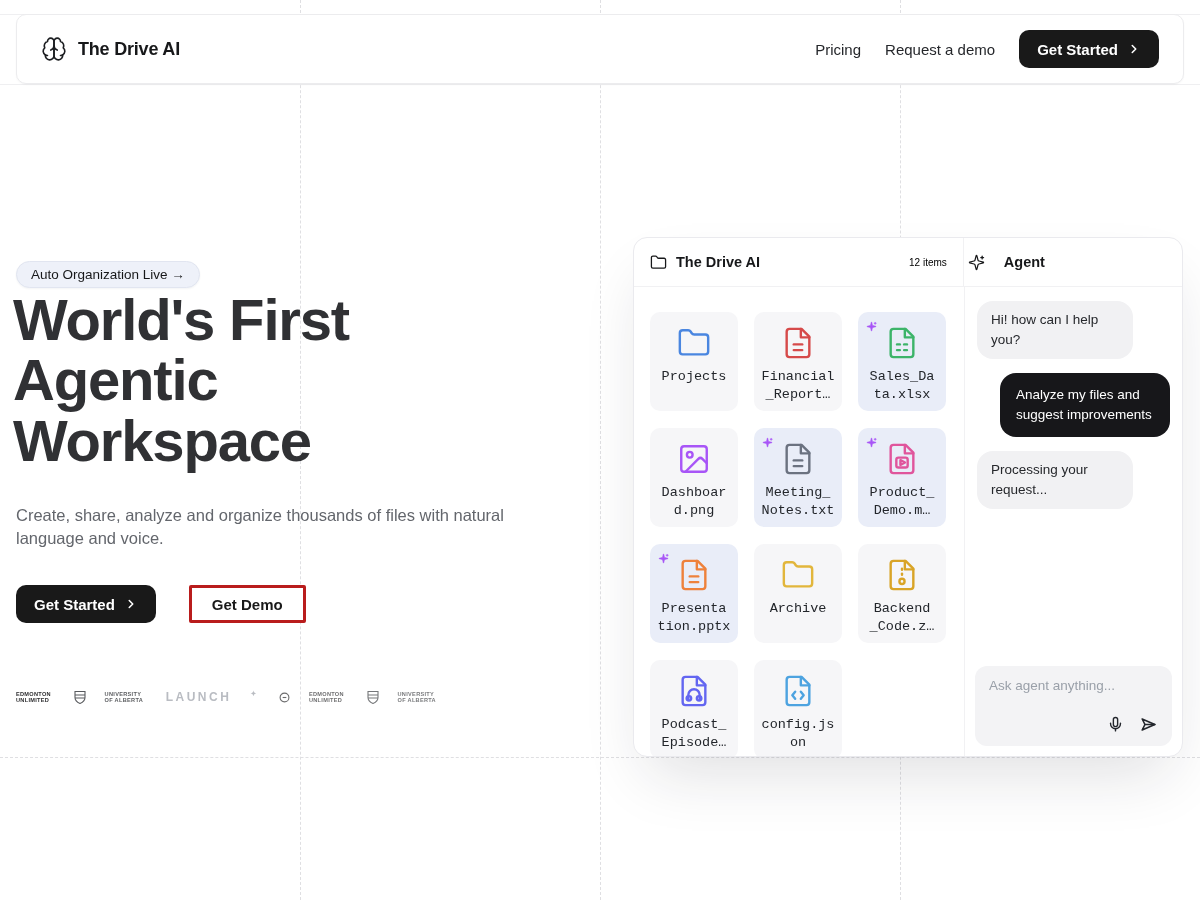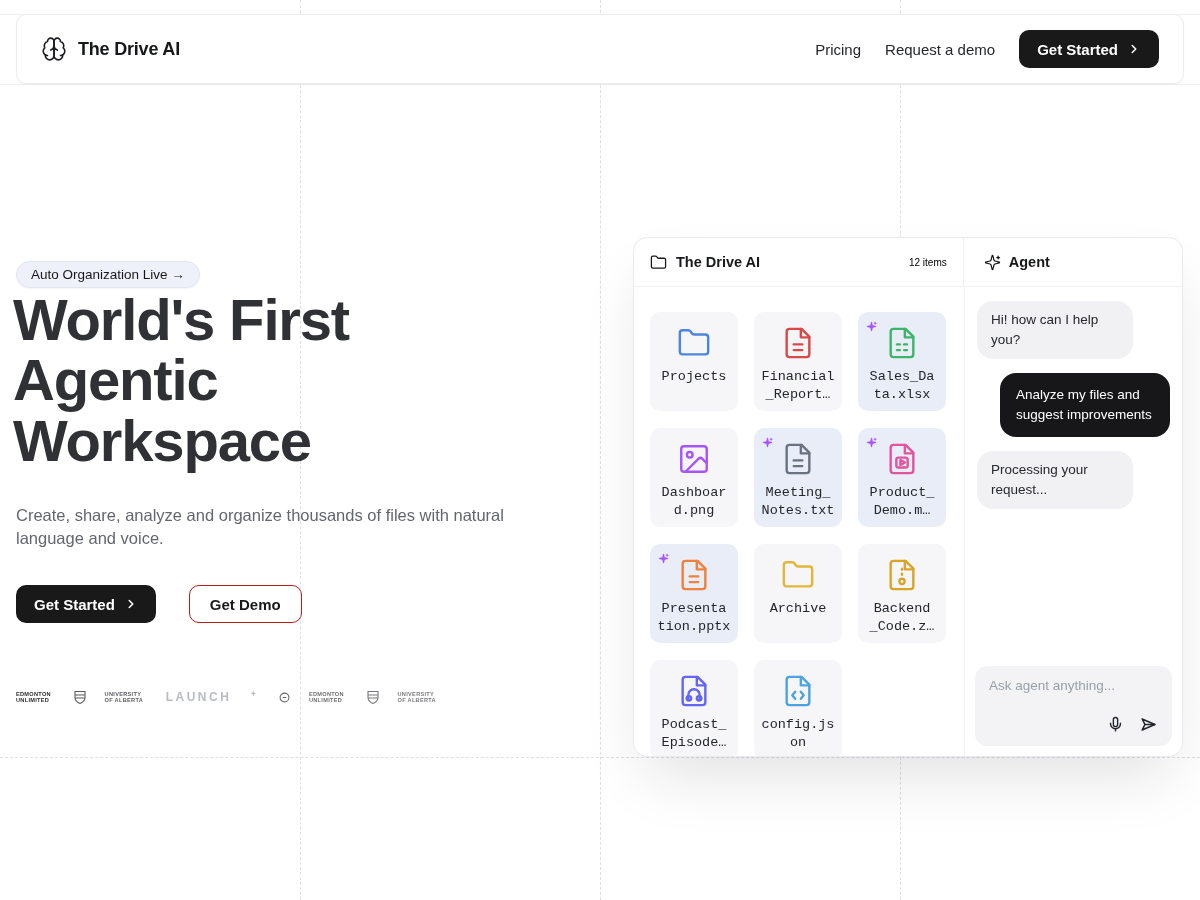--- a/index.html
+++ b/index.html
@@ -26,22 +26,22 @@
 
   
   .badge{position:absolute;left:16px;top:261px;z-index:2;display:inline-flex;align-items:center;
          background:#eef1f9;border:1px solid #e1e5f0;border-radius:999px;padding:5px 14px;
          font-size:13.5px;color:#17181a;box-shadow:0 1px 2px rgba(20,30,60,.05);cursor:pointer;}
   .hero-title{position:absolute;left:13px;top:290px;z-index:1;margin:0;width:455px;
               font-size:58px;line-height:1.04;font-weight:700;letter-spacing:-.02em;color:#303134;}
   .hero-sub{position:absolute;left:16px;top:504px;z-index:1;margin:0;width:515px;
             font-size:16.5px;line-height:1.42;color:#63666c;}
   .hero-ctas{position:absolute;left:16px;top:585px;z-index:2;display:flex;gap:33px;}
-  .btn-ghost{display:inline-flex;align-items:center;background:#fff;color:#191919;border:1px solid #b91c1c;
-             border-radius:10px;padding:0 20px;height:38px;font-size:15px;font-weight:600;
+  .btn-ghost{display:inline-flex;align-items:center;background:#fff;color:#191919;border:3px solid #b91c1c;
+             border-radius:2px;padding:0 20px;height:38px;font-size:15px;font-weight:600;
              font-family:inherit;cursor:pointer;box-sizing:border-box;}
 
   
   .partners{position:absolute;left:16px;top:690px;width:420px;display:flex;align-items:center;
             justify-content:space-between;z-index:1;}
   .partner{display:flex;align-items:center;gap:19px;}
   .stack{display:flex;flex-direction:column;line-height:1.15;}
   .stack span{font-size:5.6px;font-weight:800;letter-spacing:.3px;}
   .p-eu .stack span{color:#2c2c2e;}
   .p-uofa{opacity:.85;}
@@ -55,21 +55,21 @@
 
   
   .demo{position:absolute;left:633px;top:237px;width:550px;height:520px;background:#fff;z-index:2;
         border:1px solid #eaeaee;border-radius:14px;box-sizing:border-box;
         box-shadow:0 30px 60px -15px rgba(25,25,45,.14);overflow:hidden;}
   .demo-head{position:absolute;left:0;top:0;right:0;height:48px;display:flex;align-items:center;
              border-bottom:1px solid #f1f1f3;}
   .files-head{width:330px;display:flex;align-items:center;gap:9px;padding:0 16px;box-sizing:border-box;}
   .files-title{font-size:14.5px;font-weight:600;color:#17181a;}
   .files-count{margin-left:auto;font-size:10px;color:#000000;}
-  .agent-head{width:220px;height:100%;display:flex;align-items:center;gap:8px;padding:0 20px;
+  .agent-head{width:220px;height:100%;display:flex;align-items:center;gap:19px;padding:0 4px;
               box-sizing:border-box;border-left:1px solid #f1f1f3;}
   .agent-title{font-size:14.5px;font-weight:600;color:#17181a;}
 
   .files-grid{position:absolute;left:16px;top:74px;display:grid;z-index:1;
               grid-template-columns:repeat(3,88px);grid-auto-rows:99px;column-gap:16px;row-gap:17px;font-family:Liberation Mono, monospace;}
   .tile{position:relative;border-radius:10px;background:#f6f6f8;display:flex;flex-direction:column;
         align-items:center;padding-top:13px;box-sizing:border-box;cursor:pointer;}
   .tile.ai{background:#e9edf8;}
   .tile-icon{height:36px;display:flex;align-items:center;}
   .tile-label{margin-top:7px;font-size:13.5px;font-weight:500;line-height:1.3;color:#23262b;

